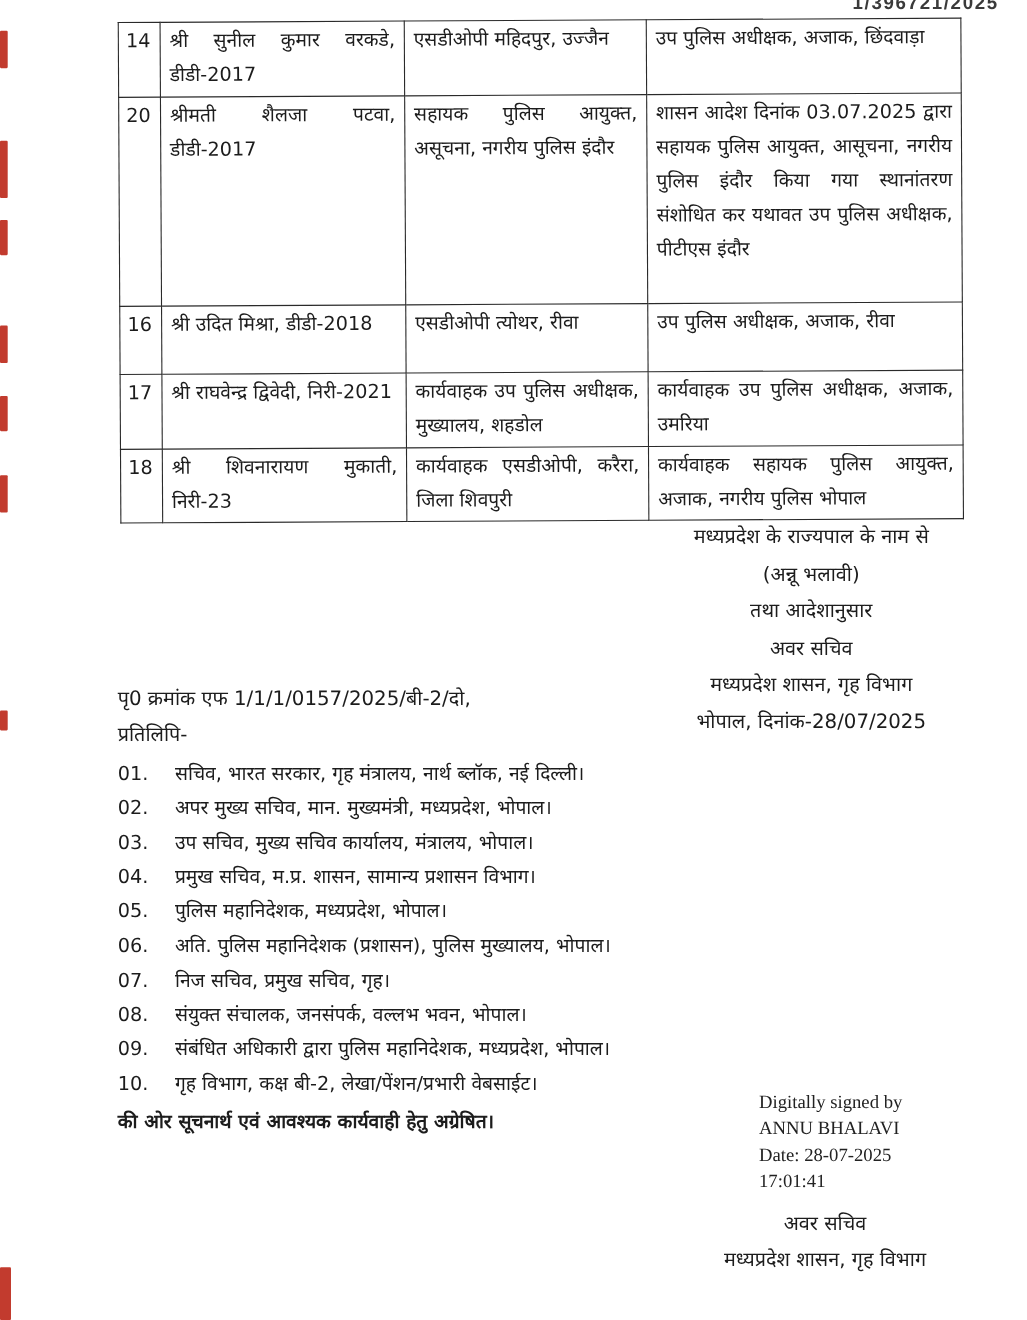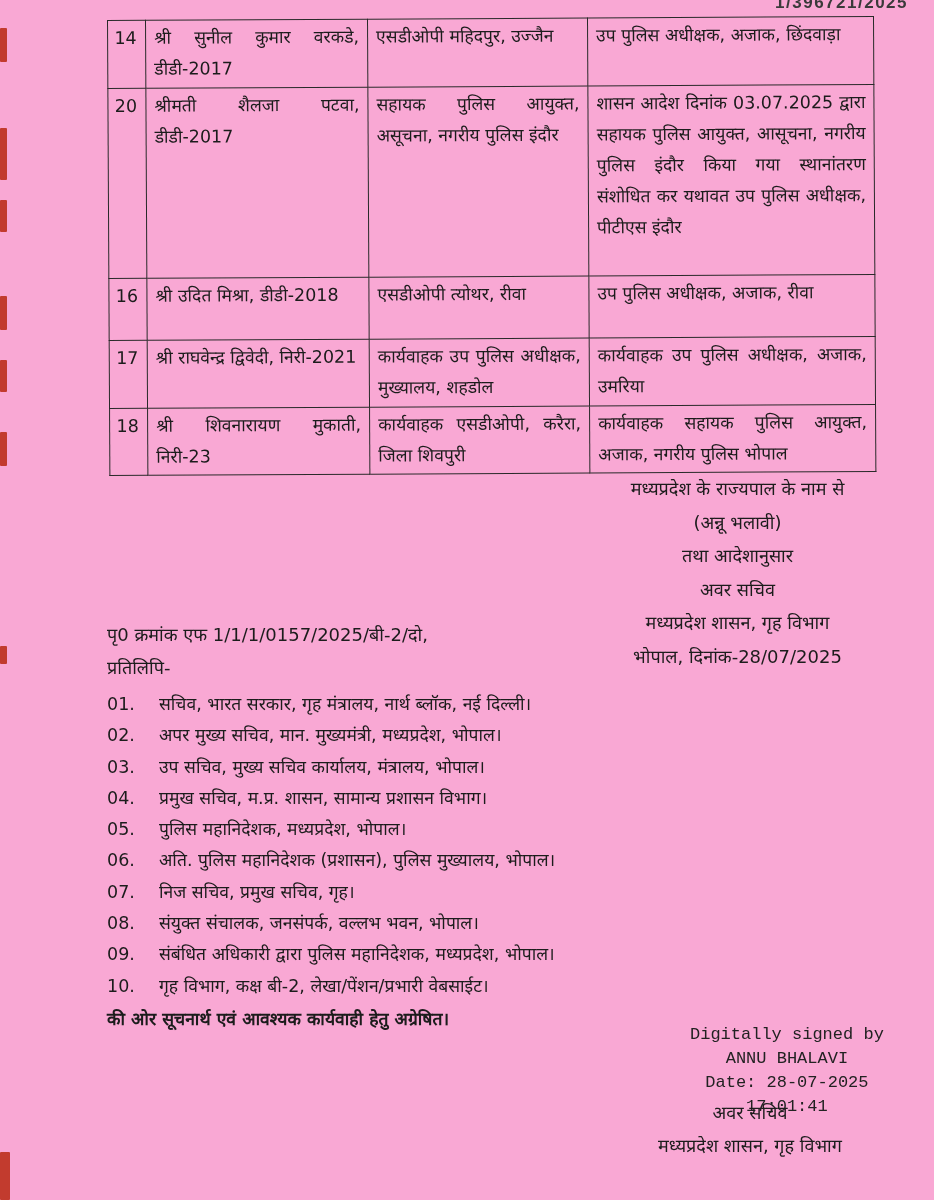--- a/index.html
+++ b/index.html
@@ -1,20 +1,20 @@
 <!DOCTYPE html>
 <html><head>
 <meta charset="utf-8">
 <style>
   html,body{margin:0;padding:0;}
   body{background:#e8e8e8;}
   .page{
     position:relative;
     width:934px;height:1200px;
-    background:#f9a8d4;
+    background:#ffffff;
     overflow:hidden;
     font-family:"DejaVu Sans","Liberation Sans",sans-serif;
     color:#1c1c1c;
     margin:0 auto;
   }
   
   .header-number{
     position:absolute;top:-7px;right:26px;
     font-family:"Liberation Sans",sans-serif;
     font-size:17px;letter-spacing:1.5px;color:#3a3a3a;font-weight:bold;
@@ -65,23 +65,23 @@
   .copy-item{display:flex;font-size:17.5px;line-height:31.3px;}
   .copy-num{width:52px;flex:0 0 52px;}
   .copy-text{flex:1;}
   
   .closing-line{
     position:absolute;left:107px;top:1006px;
     font-size:17.5px;font-weight:bold;
   }
   
   .digital-signature{
-    position:absolute;left:690px;top:1023px;
-    font-family:Liberation Mono, monospace;
-    font-size:17px;line-height:24px;color:#222;text-align:center;
+    position:absolute;left:690px;top:990px;
+    font-family:Liberation Serif, serif;
+    font-size:17px;line-height:24px;color:#222;
   }
   
   .footer-block{
     position:absolute;left:600px;top:1096px;width:300px;
     text-align:center;font-size:18px;line-height:33px;font-weight:500;
   }
 </style>
 </head>
 <body>
 

